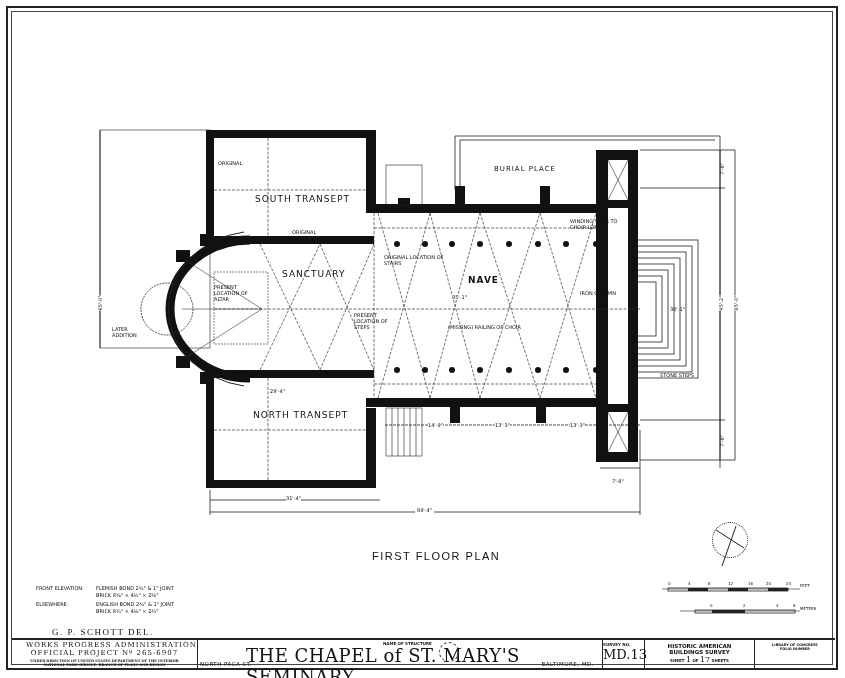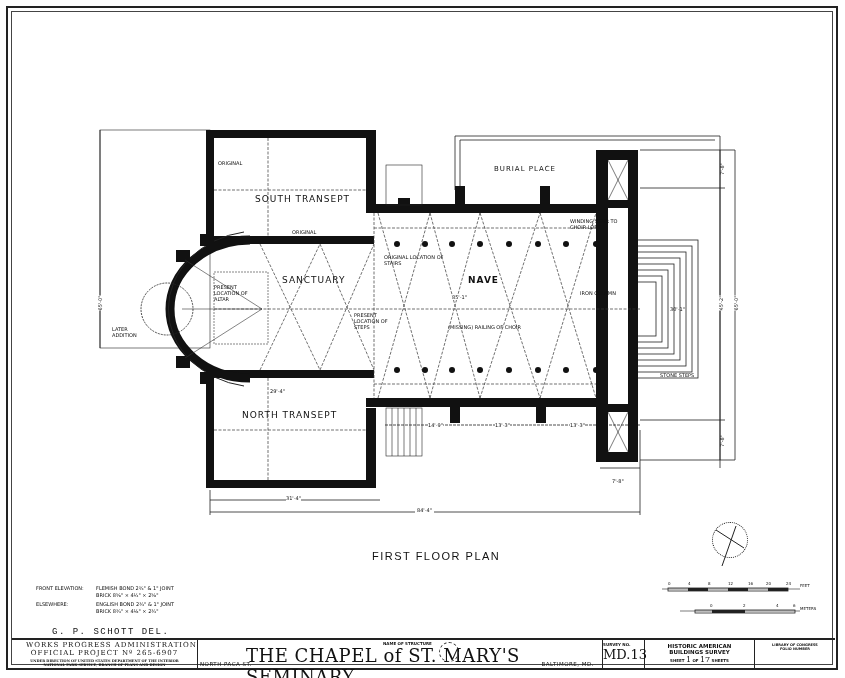--- a/index.html
+++ b/index.html
@@ -7,21 +7,21 @@
   .sheet{position:absolute;left:6px;top:6px;width:832px;height:664px;border:2px solid #222;box-sizing:border-box;}
   .sheet-inner{position:absolute;left:3px;top:3px;right:3px;bottom:3px;border:1px solid #444;}
   svg.plan{position:absolute;left:0;top:0;}
   .lbl{position:absolute;font-family:"DejaVu Sans",sans-serif;color:#111;white-space:nowrap;}
   .room{font-size:9px;letter-spacing:1px;}
   .tiny{font-size:5px;}
   .plan-title{position:absolute;left:372px;top:550px;font-family:Liberation Sans, sans-serif;font-size:11px;letter-spacing:1.5px;}
   .notes{position:absolute;left:36px;top:585px;font-size:5px;line-height:7px;}
   .notes .row{display:flex;gap:6px;margin-bottom:2px;}
   .notes .k{width:54px;}
-  .del{position:absolute;left:52px;top:627px;font-family:Liberation Mono, monospace;font-size:9px;letter-spacing:1.5px;}
+  .del{position:absolute;left:52px;top:627px;font-family:Liberation Serif, serif;font-size:9px;letter-spacing:1.5px;}
   .titleblock{position:absolute;left:12px;top:638px;width:823px;height:30px;border-top:2px solid #222;display:flex;box-sizing:border-box;}
   .tb-cell{border-right:1px solid #222;position:relative;box-sizing:border-box;height:100%;}
   .wpa{width:186px;text-align:center;font-family:"DejaVu Serif",serif;}
   .wpa .l1{font-size:7px;letter-spacing:1px;margin-top:1px;text-align:right;}
   .wpa .l2{font-size:7px;letter-spacing:1px;}
   .wpa .l3{font-size:3.5px;font-weight:bold;margin-top:2px;line-height:4px;}
   .name{width:405px;}
   .name .cap{position:absolute;left:185px;top:1px;font-size:4px;font-weight:bold;}
   .name .main{position:absolute;left:48px;top:5px;font-family:"DejaVu Serif",serif;font-size:18px;letter-spacing:.5px;}
   .name .street{position:absolute;left:2px;bottom:1px;font-size:5.5px;letter-spacing:.5px;}
@@ -199,22 +199,22 @@
     <line x1="680" y1="611" x2="800" y2="611" stroke="#222" stroke-width="0.6"></line>
   </g>
 
   <g stroke="#222" stroke-width="1">
     <line x1="716" y1="530" x2="744" y2="548"></line>
     <line x1="736" y1="526" x2="722" y2="566"></line>
   </g>
 </svg>
 
 <div class="lbl room" style="left:255px;top:194px;">SOUTH TRANSEPT</div>
-<div class="lbl room" style="left:242px;top:410px;">NORTH TRANSEPT</div>
-<div class="lbl room" style="left:282px;top:275px;">SANCTUARY</div>
+<div class="lbl room" style="left:253px;top:410px;">NORTH TRANSEPT</div>
+<div class="lbl room" style="left:282px;top:269px;">SANCTUARY</div>
 <div class="lbl room" style="left:468px;top:275px;font-weight:bold;">NAVE</div>
 <div class="lbl room" style="left:494px;top:165px;font-size:7px;">BURIAL PLACE</div>
 
 <div class="lbl tiny" style="left:218px;top:160px;">ORIGINAL</div>
 <div class="lbl tiny" style="left:292px;top:229px;">ORIGINAL</div>
 <div class="lbl tiny" style="left:112px;top:326px;width:30px;white-space:normal;">LATER ADDITION</div>
 <div class="lbl tiny" style="left:214px;top:284px;width:34px;white-space:normal;">PRESENT LOCATION OF ALTAR</div>
 <div class="lbl tiny" style="left:384px;top:254px;width:60px;white-space:normal;">ORIGINAL LOCATION OF STAIRS</div>
 <div class="lbl tiny" style="left:354px;top:312px;width:36px;white-space:normal;">PRESENT LOCATION OF STEPS</div>
 <div class="lbl tiny" style="left:448px;top:324px;">(MISSING) RAILING OF CHOIR</div>

